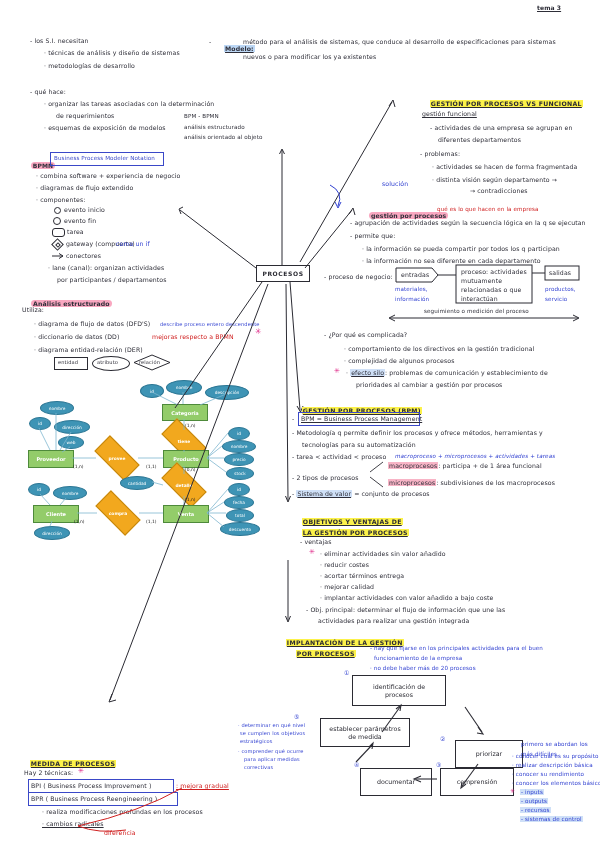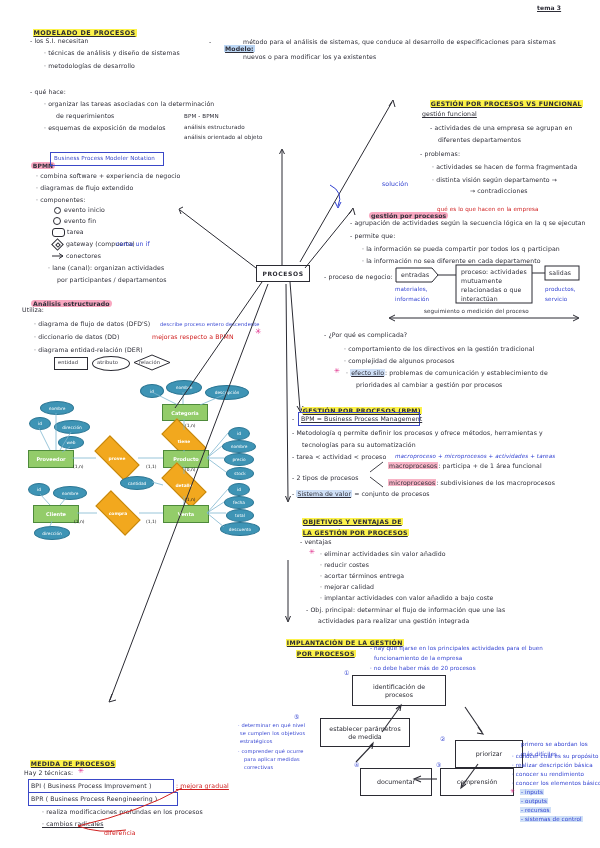--- a/index.html
+++ b/index.html
@@ -45,23 +45,20 @@
   .rrect{border-radius:3px;}
   .dia-s{transform:rotate(45deg);}
 </style>
 </head>
 <body>
 
 <div class="page">
 
   <div class="t hand" style="left:537px;top:4px;font-size:6px;font-weight:bold;text-decoration:underline;">tema 3</div>
 
-  <div class="t ttl" style="left:22px;top:22px;">
-    <span class="hl-y u">MODELADO DE PROCESOS</span>
-  </div>
   <div class="t hand" style="left:30px;top:37px;">- los S.I. necesitan</div>
   <div class="t hand" style="left:44px;top:49px;">· técnicas de análisis y diseño de sistemas</div>
   <div class="t hand" style="left:44px;top:62px;">· metodologías de desarrollo</div>
   <div class="t hand" style="left:30px;top:88px;">- qué hace:</div>
   <div class="t hand" style="left:44px;top:100px;">· organizar las tareas asociadas con la determinación</div>
   <div class="t hand" style="left:56px;top:112px;">de requerimientos</div>
   <div class="t hand" style="left:44px;top:124px;">· esquemas de exposición de modelos</div>
 
   <div class="t hand sm" style="left:184px;top:113px;">BPM - BPMN</div>
   <div class="t hand sm" style="left:184px;top:124px;">análisis estructurado</div>

